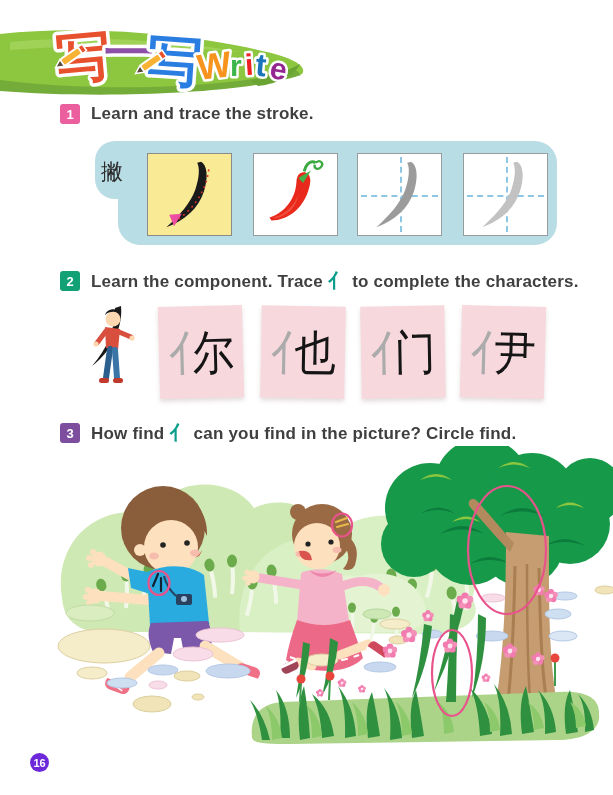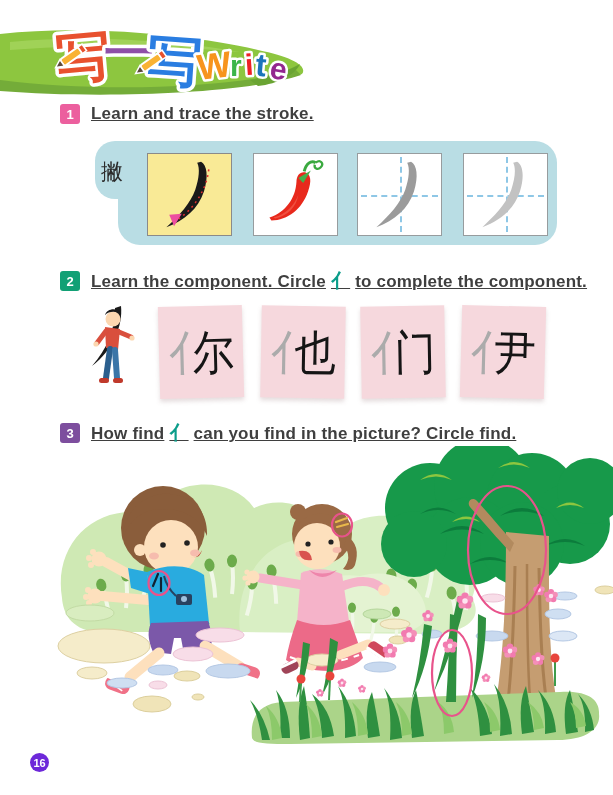--- a/index.html
+++ b/index.html
@@ -5,21 +5,21 @@
   html,body{margin:0;padding:0;background:#fff;}
   .page{position:relative;width:613px;height:795px;background:#ffffff;overflow:hidden;
         font-family:"Liberation Sans",sans-serif;}
   
   .header{position:absolute;left:0;top:0;width:613px;height:110px;}
   
   .inst{position:absolute;left:60px;display:flex;align-items:center;gap:11px;}
   .badge{width:20px;height:20px;border-radius:3px;color:#fff;font-size:13px;font-weight:bold;
          display:inline-flex;align-items:center;justify-content:center;flex:0 0 auto;}
   .b1{background:#ec5f9e;} .b2{background:#12a075;} .b3{background:#7d4e9e;}
-  .itxt{font-size:17px;font-weight:bold;color:#3f3f3f;letter-spacing:.2px;white-space:nowrap;text-decoration:underline;}
+  .itxt{font-size:17px;font-weight:bold;color:#3f3f3f;letter-spacing:.2px;white-space:nowrap;}
   .comp{color:#0b9d8a;font-weight:bold;font-size:19px;margin:0 5px;font-family:"DejaVu Sans",serif;}
   
   .panel-main{position:absolute;left:118px;top:141px;width:439px;height:104px;background:#b9dde4;border-radius:22px;}
   .panel-tab{position:absolute;left:95px;top:141px;width:60px;height:58px;background:#b9dde4;border-radius:20px 0 0 20px;}
   .panel-label{position:absolute;left:101px;top:157px;font-size:22px;color:#2b2b2b;font-family:"DejaVu Sans",serif;}
   .sbox{position:absolute;top:153px;width:85px;height:83px;background:#fff;border:1.5px solid #979c9e;box-sizing:border-box;}
   .sbox.yellow{background:#f9ea96;border-color:#8a8a8a;}
   .sx1{left:147px;} .sx2{left:253px;} .sx3{left:357px;} .sx4{left:463px;}
   .vguide{position:absolute;left:50%;top:3px;bottom:3px;border-left:2px dashed #8ec7e6;}
   .hguide{position:absolute;top:50%;left:3px;right:3px;border-top:2px dashed #8ec7e6;}
@@ -121,21 +121,21 @@
   <div class="sbox sx4">
     <span class="vguide"></span>
     <span class="hguide"></span>
     <svg width="82" height="80" viewBox="0 0 85 83">
       <use href="#pie-stroke" fill="#c2c2c2"></use>
     </svg>
   </div>
 
   <div class="inst r2">
     <span class="badge b2">2</span>
-    <span class="itxt"><span>Learn the component. Circle</span><span class="comp">亻</span><span>to complete the component.</span></span>
+    <span class="itxt"><span>Learn the component. Trace</span><span class="comp">亻</span><span>to complete the characters.</span></span>
   </div>
 
   <svg class="person" width="50" height="102" viewBox="0 0 50 102">
     <path d="M35 4 C37 24 27 48 6 64 C21 47 29 28 29 6 Z" fill="#1a1a1a"></path>
     <circle cx="27" cy="17" r="7.5" fill="#fcd7b0"></circle>
     <path d="M19 13 C21 6 32 5 35 12 C30 9 23 9 19 13 Z" fill="#1a1a1a"></path>
     <path d="M19 25 L34 27 L32 48 L20 46 Z" fill="#d94f3d"></path>
     <path d="M33 30 L45 35" stroke="#d94f3d" stroke-width="5" stroke-linecap="round"></path>
     <circle cx="46" cy="36" r="2.6" fill="#fcd7b0"></circle>
     <path d="M20 29 L11 41" stroke="#d94f3d" stroke-width="5" stroke-linecap="round"></path>

